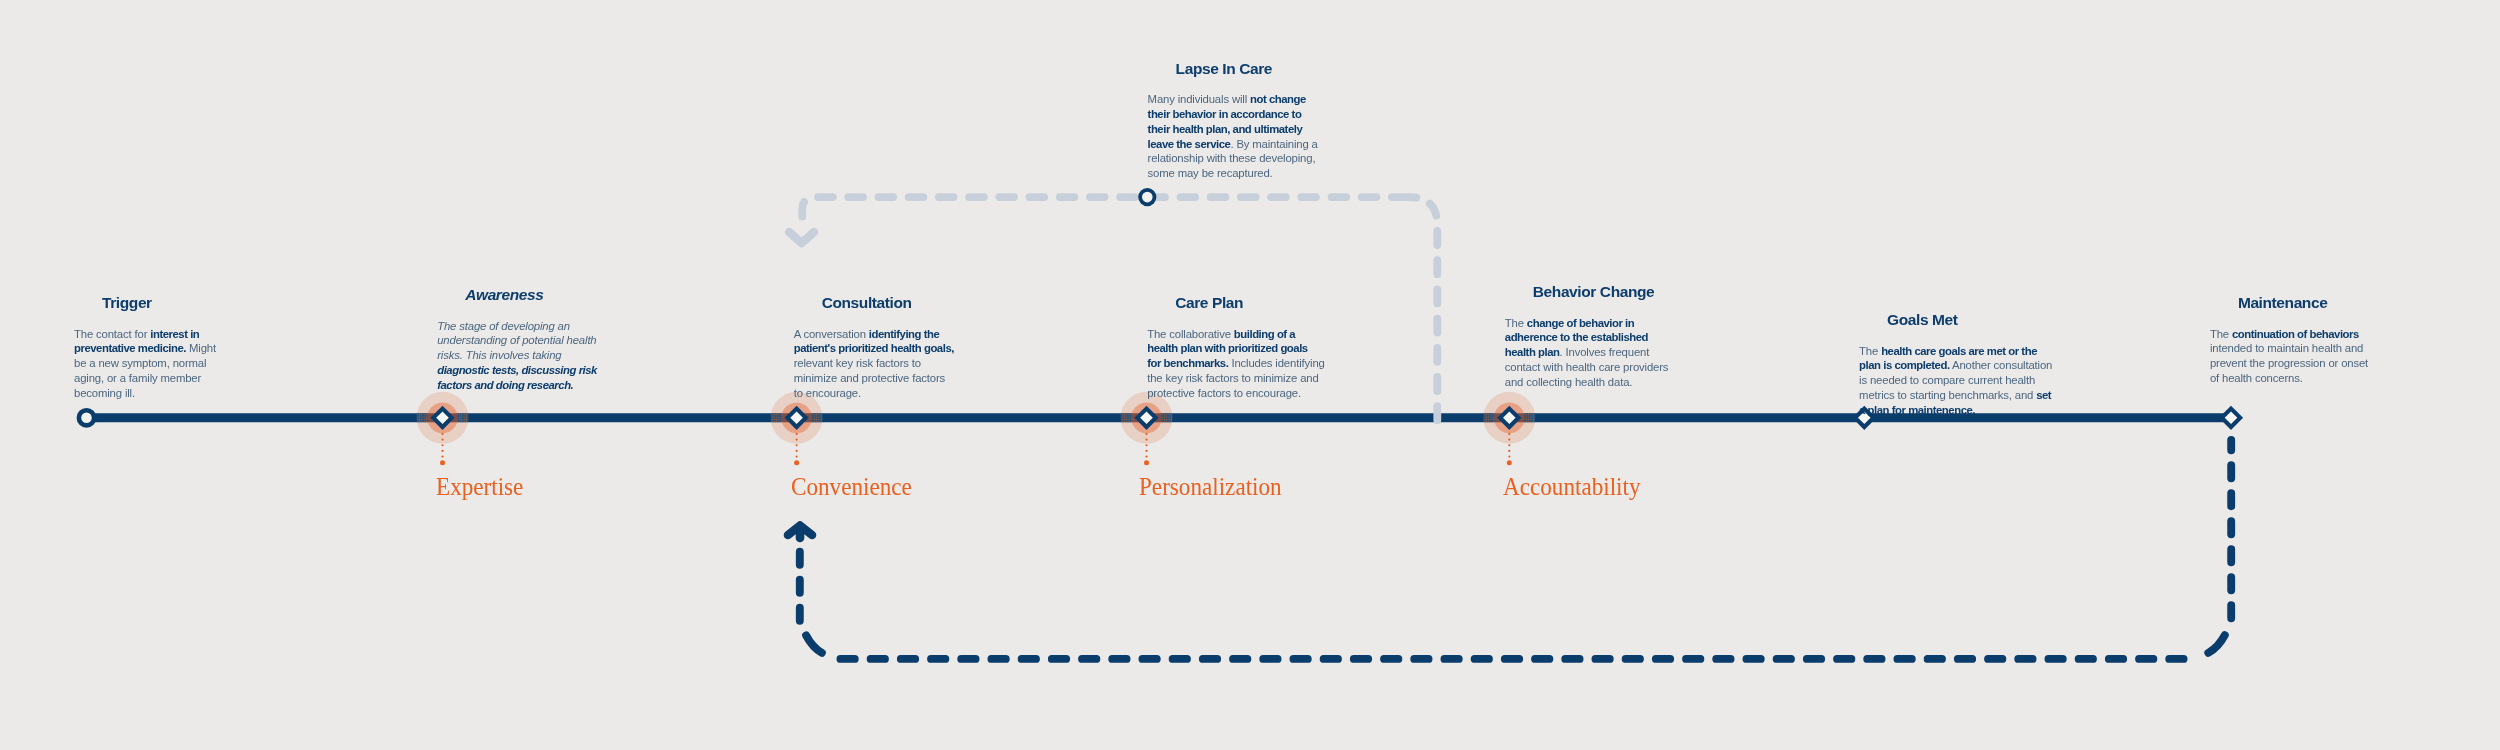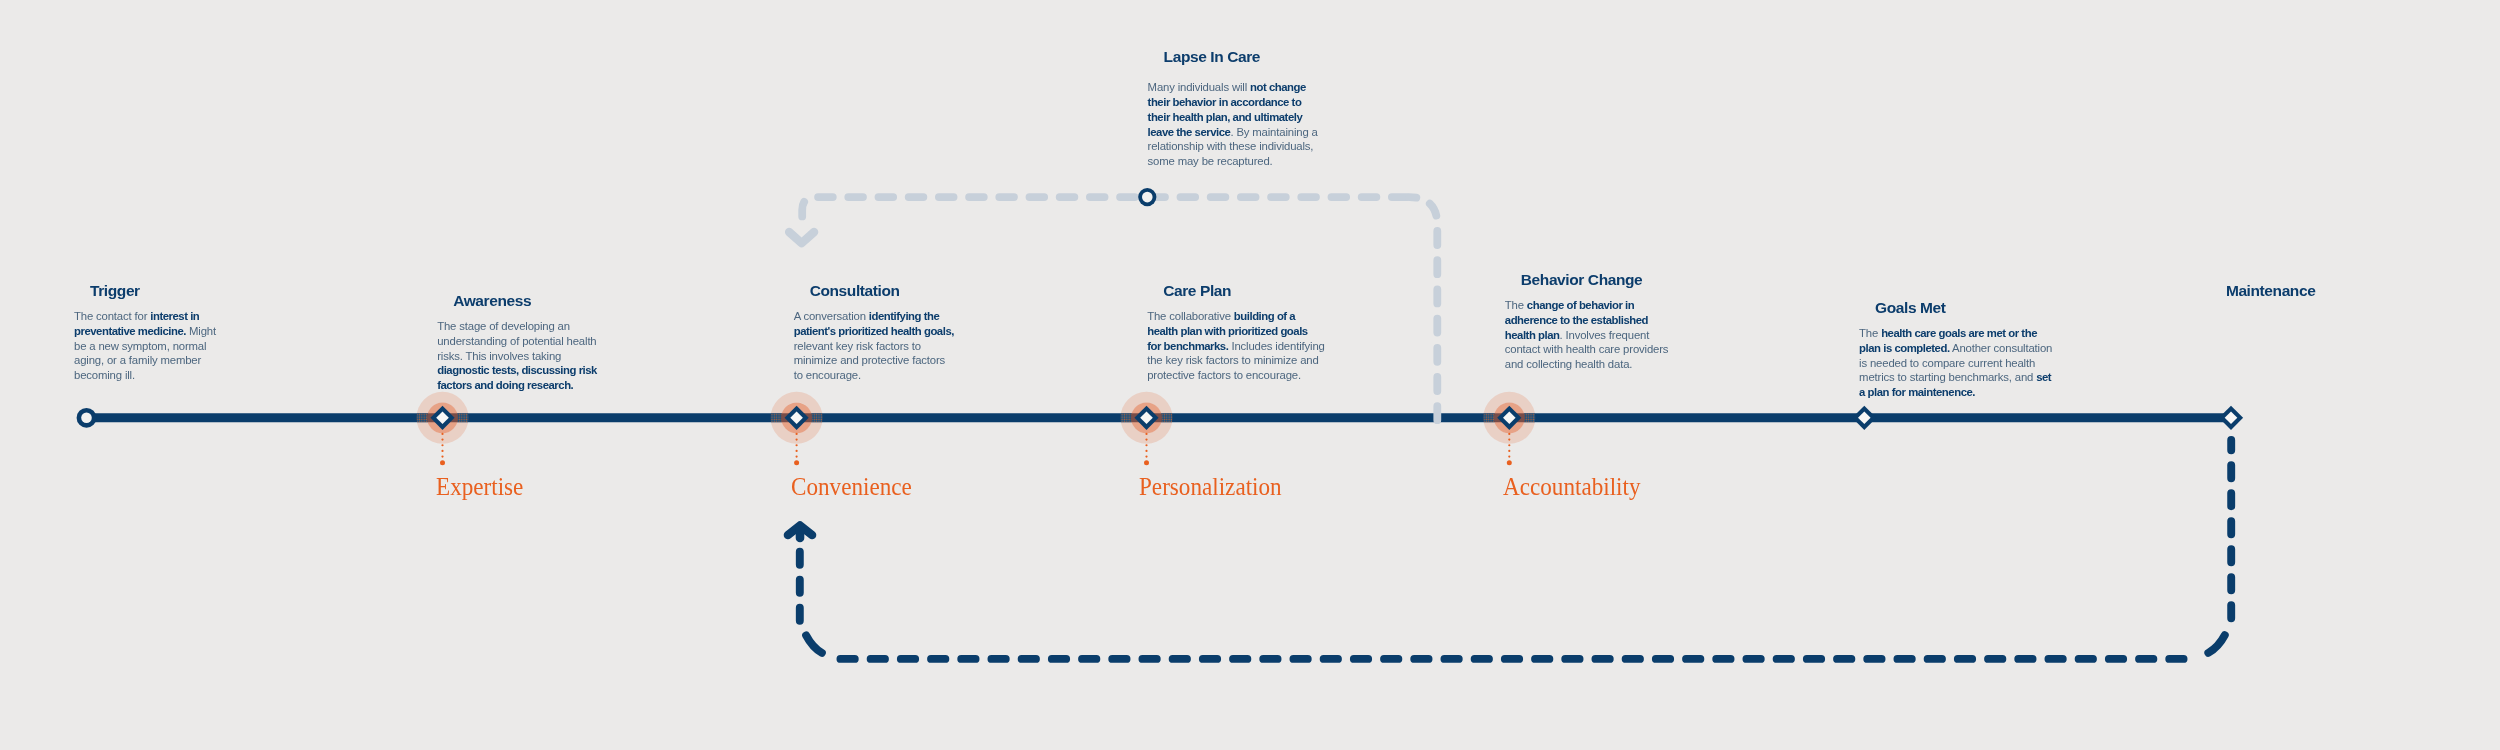--- a/index.html
+++ b/index.html
@@ -7,21 +7,21 @@
   body{
     width:2500px;height:750px;overflow:hidden;
     background:#ebeae9;
     font-family:"Liberation Sans", sans-serif;
     position:relative;
   }
   #stage{position:absolute;left:0;top:0;width:2500px;height:750px;}
   svg.layer{position:absolute;left:0;top:0;width:2500px;height:750px;overflow:visible;}
   .col{position:absolute;width:260px;}
   .col h3{
-    margin:4px;
+    margin:16px;
     font-size:15.5px;
     font-weight:bold;
     color:#0c3d6c;
     letter-spacing:-0.4px;
     line-height:1;
     padding-left:12px;
   }
   .col p{
     margin:10.5px 0 0 0;
     font-size:11.35px;
@@ -191,21 +191,21 @@
       <div class="col" style="left: 74px; top: 279px;">
         <h3>Trigger</h3>
         <p>
           <span class="tline"><span>The contact for </span><b>interest in</b></span>
           <span class="tline"><b>preventative medicine.</b><span> Might</span></span>
           <span class="tline"><span>be a new symptom, normal</span></span>
           <span class="tline"><span>aging, or a family member</span></span>
           <span class="tline"><span>becoming ill.</span></span>
         </p>
       </div>
-      <div class="col" style="left: 437.2px; top: 289px;">
+      <div class="col" style="left: 437.2px; top: 271px; font-style: italic;">
         <h3>Awareness</h3>
         <p>
           <span class="tline"><span>The stage of developing an</span></span>
           <span class="tline"><span>understanding of potential health</span></span>
           <span class="tline"><span>risks. This involves taking</span></span>
           <span class="tline"><b>diagnostic tests, discussing risk</b></span>
           <span class="tline"><b>factors and doing research.</b></span>
         </p>
       </div>
       <div class="pillar" style="left: 436.4px; top: 474.4px;">Expertise</div>
@@ -247,28 +247,34 @@
         <p>
           <span class="tline"><span>The </span><b>health care goals are met or the</b></span>
           <span class="tline"><b>plan is completed.</b><span> Another consultation</span></span>
           <span class="tline"><span>is needed to compare current health</span></span>
           <span class="tline"><span>metrics to starting benchmarks, and </span><b>set</b></span>
           <span class="tline"><b>a plan for maintenence.</b></span>
         </p>
       </div>
       <div class="col" style="left: 2209.9px; top: 279px;">
         <h3>Maintenance</h3>
+        <p>
+          <span class="tline"><span>The </span><b>continuation of behaviors</b></span>
+          <span class="tline"><span>intended to maintain health and</span></span>
+          <span class="tline"><span>prevent the progression or onset</span></span>
+          <span class="tline"><span>of health concerns.</span></span>
+        </p>
       </div>
     </div>
 
   <div class="col lapse" id="lapse-col" style="left:1147.6px;top:44.7px;width:260px;">
     <h3>Lapse In Care</h3>
     <p>
         <span class="tline"><span>Many individuals will </span><b>not change</b></span>
         <span class="tline"><b>their behavior in accordance to</b></span>
         <span class="tline"><b>their health plan, and ultimately</b></span>
         <span class="tline"><b>leave the service</b><span>. By maintaining a</span></span>
-        <span class="tline"><span>relationship with these individuals,</span></span>
+        <span class="tline"><span>relationship with these developing,</span></span>
         <span class="tline"><span>some may be recaptured.</span></span>
       </p>
   </div>
 
 </div>
 
 </body></html>

